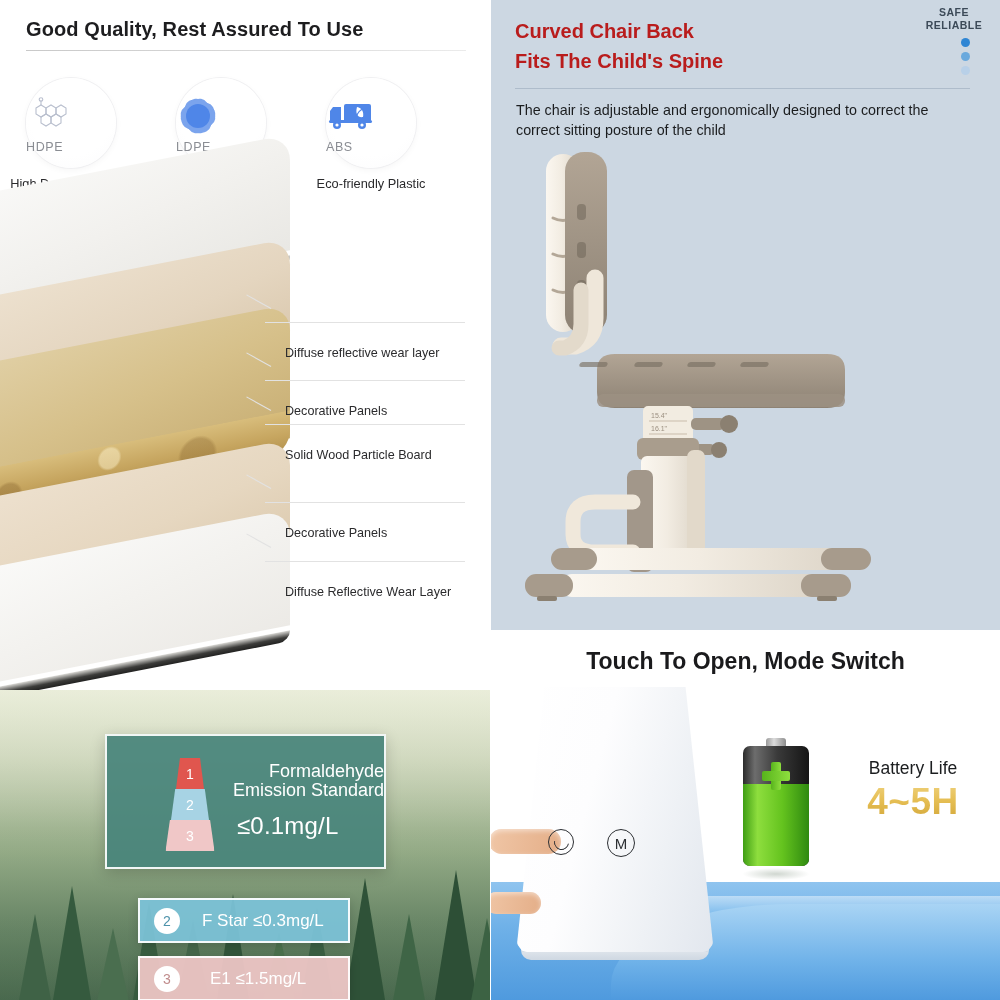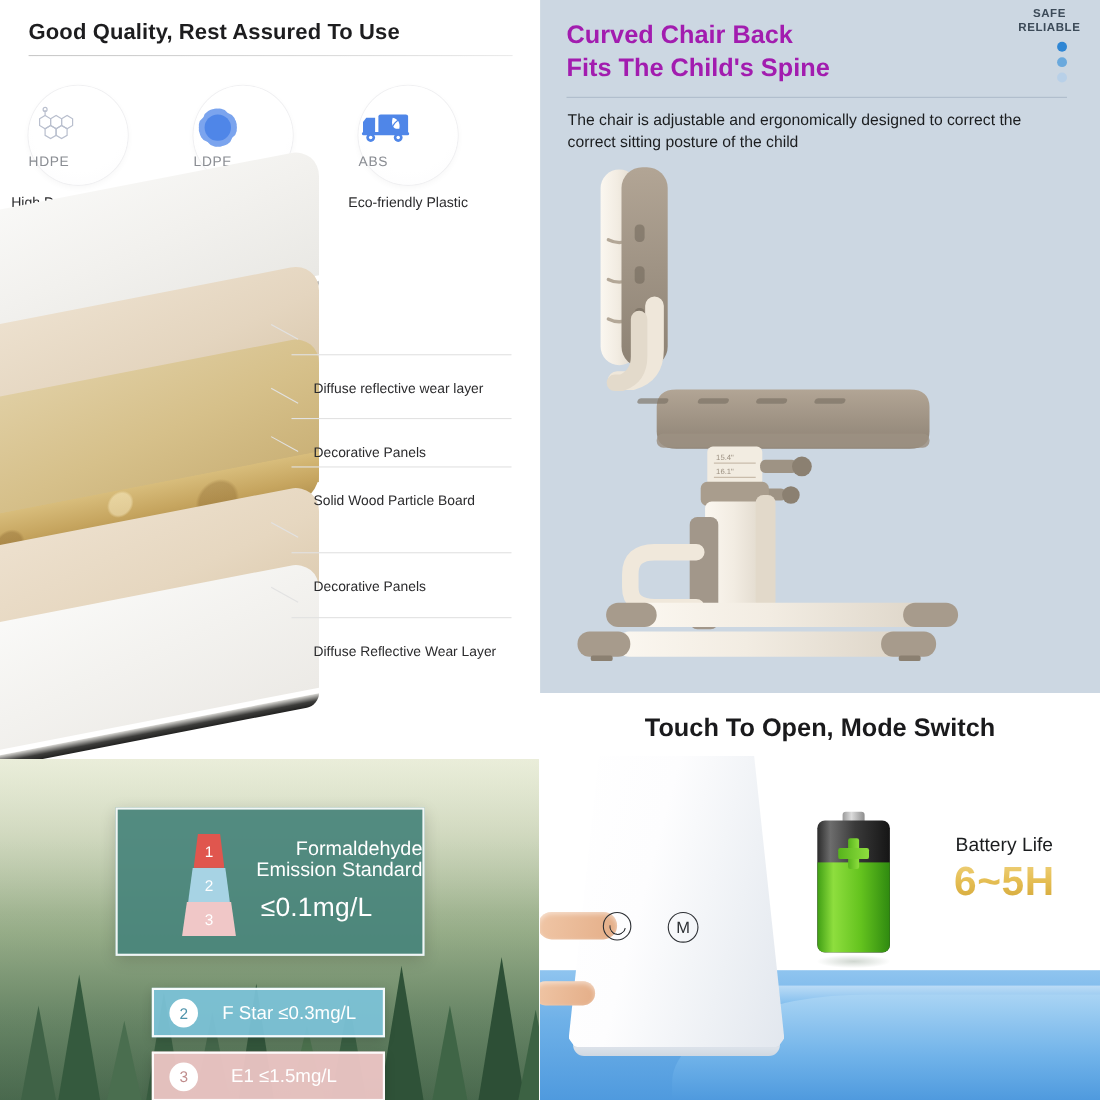--- a/index.html
+++ b/index.html
@@ -102,21 +102,21 @@
   #callout4 { top: 539px; }
 
   
   #panel-chair {
     position: absolute; left: 491px; top: 0; width: 509px; height: 630px;
     background: #ccd7e2; overflow: hidden;
   }
   #chair-head { position: absolute; left: 0; top: 0; width: 509px; height: 105px; }
   #chair-title {
     position: absolute; left: 24px; top: 16px; width: 420px;
-    font-size: 23px; line-height: 30px; color: #a21caf; font-weight: bold;
+    font-size: 20px; line-height: 30px; color: #b91c1c; font-weight: bold;
     font-family: "Liberation Sans", sans-serif;
   }
   #chair-title .l2 { display: block; }
   #safe-block { position: absolute; right: 12px; top: 6px; width: 68px; text-align: center; }
   #safe-block .tag {
     font-size: 10.5px; font-weight: bold; color: #3c4a58; letter-spacing: .5px; line-height: 13px;
   }
   #safe-dots { margin-top: 6px; display: flex; flex-direction: column; align-items: flex-end; gap: 5px; padding-right: 18px; }
   #safe-dots i { display:block; width: 9px; height: 9px; border-radius: 50%; }
   #chair-rule {
@@ -544,17 +544,17 @@
     <div id="battery">
       <div id="bat-cap"></div>
       <div id="bat-body">
         <div id="bat-fill"></div>
         <div id="bat-plus"></div>
       </div>
     </div>
 
     <div id="batt-text">
       <div id="batt-life">Battery Life</div>
-      <div id="batt-hours">6~5H</div>
+      <div id="batt-hours">4~5H</div>
     </div>
   </section>
 
 </div>
 
 </body></html>

